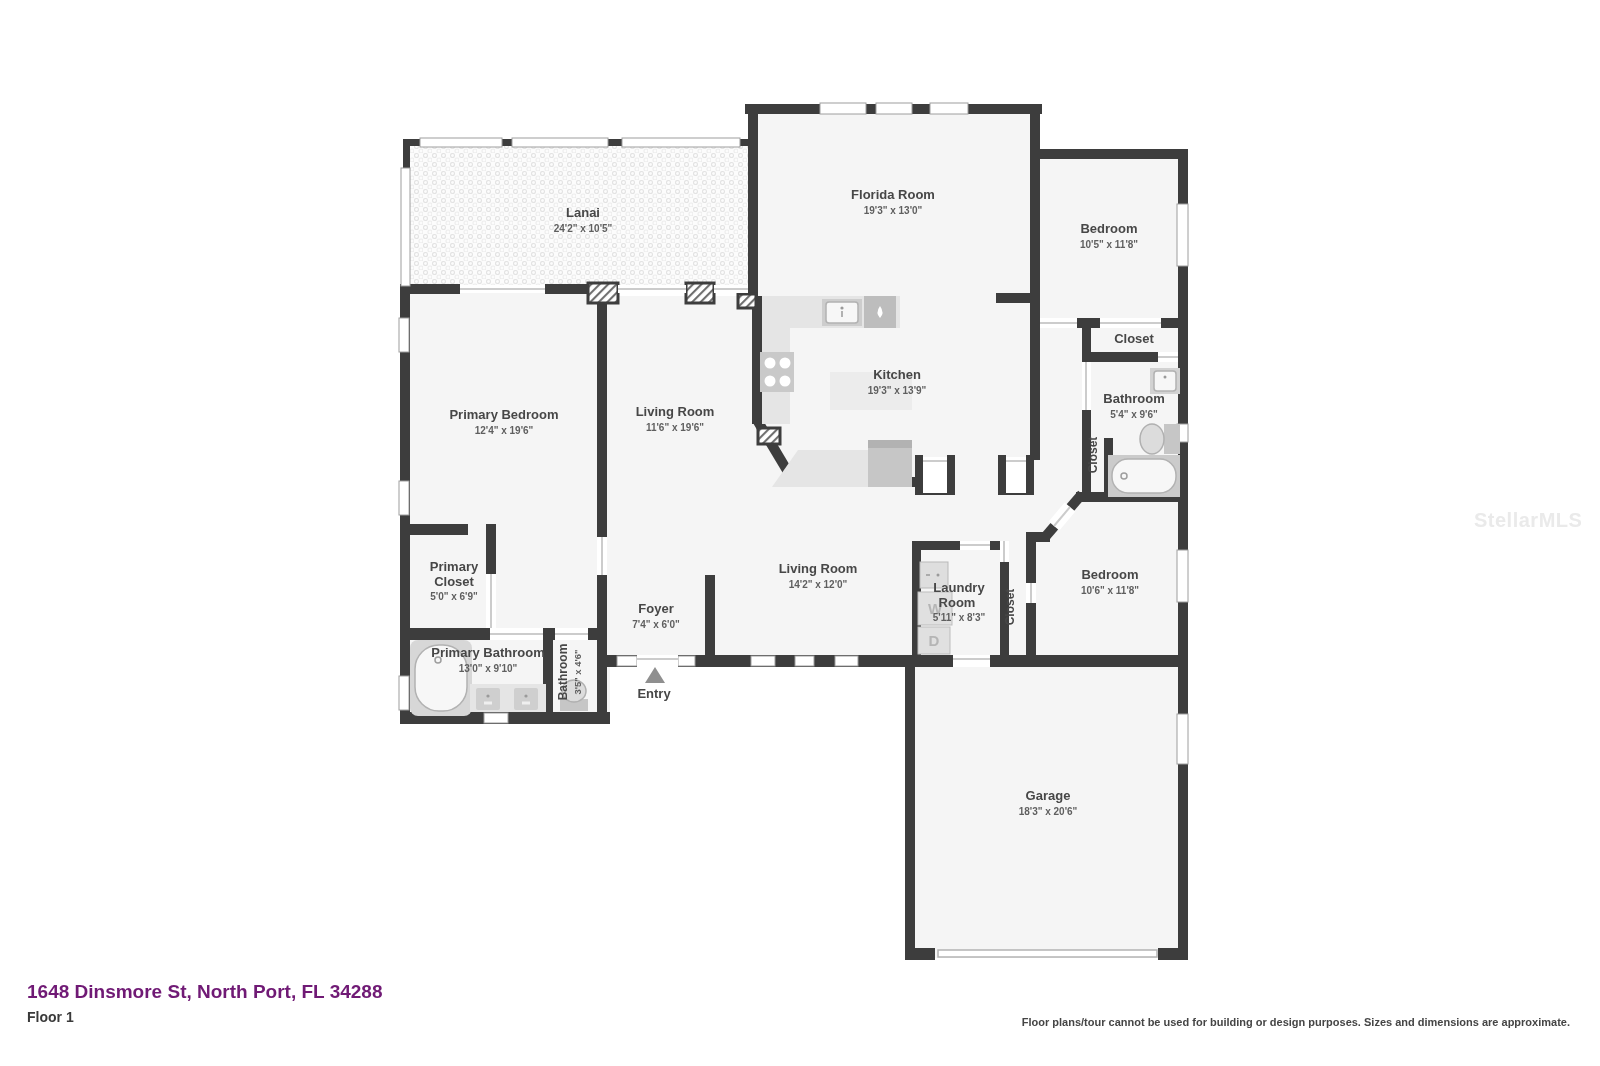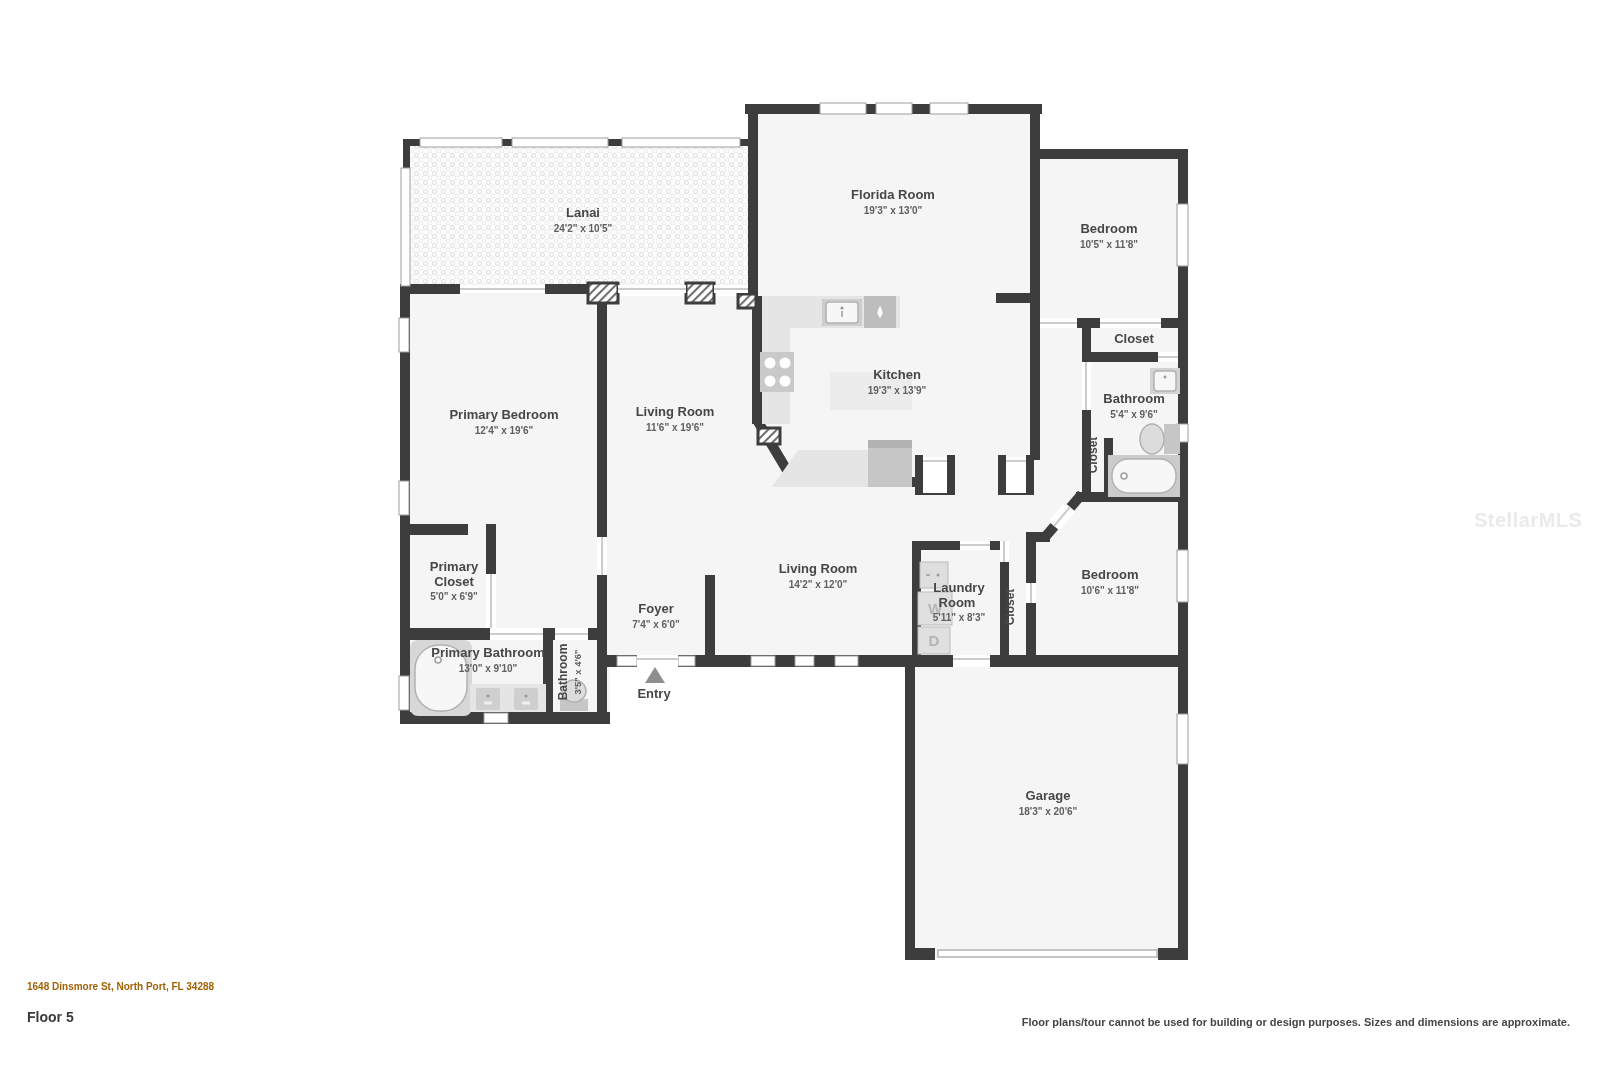--- a/index.html
+++ b/index.html
@@ -15,21 +15,21 @@
   .dline{stroke:#cccccc;stroke-width:2;fill:none;}
   .ctr{fill:#e5e5e5;}
   .ctr2{fill:#ececec;}
   .fixin{fill:#f7f7f7;stroke:#b2b2b2;stroke-width:1.5;}
   .hatchblk{fill:url(#hatch);stroke:#3d3d3d;stroke-width:3;}
   .rname{font:700 13px "Liberation Sans",sans-serif;fill:#474747;text-anchor:middle;}
   .rdims{font:700 10px "Liberation Sans",sans-serif;fill:#5f5f5f;text-anchor:middle;}
   .rvert{font:700 12px "Liberation Sans",sans-serif;fill:#474747;text-anchor:middle;}
   .rvdims{font:700 9.5px "Liberation Sans",sans-serif;fill:#5f5f5f;text-anchor:middle;}
   .wd{font:700 15px "Liberation Sans",sans-serif;fill:#b5b5b5;text-anchor:middle;}
-  .footer-address{position:absolute;left:27px;top:981px;font-size:10px;font-weight:700;color:#a16207;}
+  .footer-address{position:absolute;left:27px;top:981px;font-size:19px;font-weight:700;color:#701a75;}
   .footer-floor{position:absolute;left:27px;top:1009px;font-size:14px;font-weight:700;color:#3a3a3a;}
   .footer-disclaimer{position:absolute;left:0;top:1016px;width:1570px;text-align:right;
       font-size:11px;font-weight:700;color:#454545;}
   .watermark{position:absolute;left:1474px;top:509px;font-size:20px;font-weight:700;
       color:#eaeaea;letter-spacing:.5px;}
 </style>
 </head>
 <body>
 
 <div id="stage">
@@ -325,15 +325,15 @@
     <text class="rname" x="1110" y="579">Bedroom</text>
     <text class="rdims" x="1110" y="594">10'6" x 11'8"</text>
 
     <text class="rname" x="1048" y="800">Garage</text>
     <text class="rdims" x="1048" y="815">18'3" x 20'6"</text>
   </g>
 </svg>
 
   <div class="watermark">StellarMLS</div>
   <div class="footer-address">1648 Dinsmore St, North Port, FL 34288</div>
-  <div class="footer-floor">Floor 5</div>
+  <div class="footer-floor">Floor 1</div>
   <div class="footer-disclaimer">Floor plans/tour cannot be used for building or design purposes. Sizes and dimensions are approximate.</div>
 </div>
 
 </body></html>

